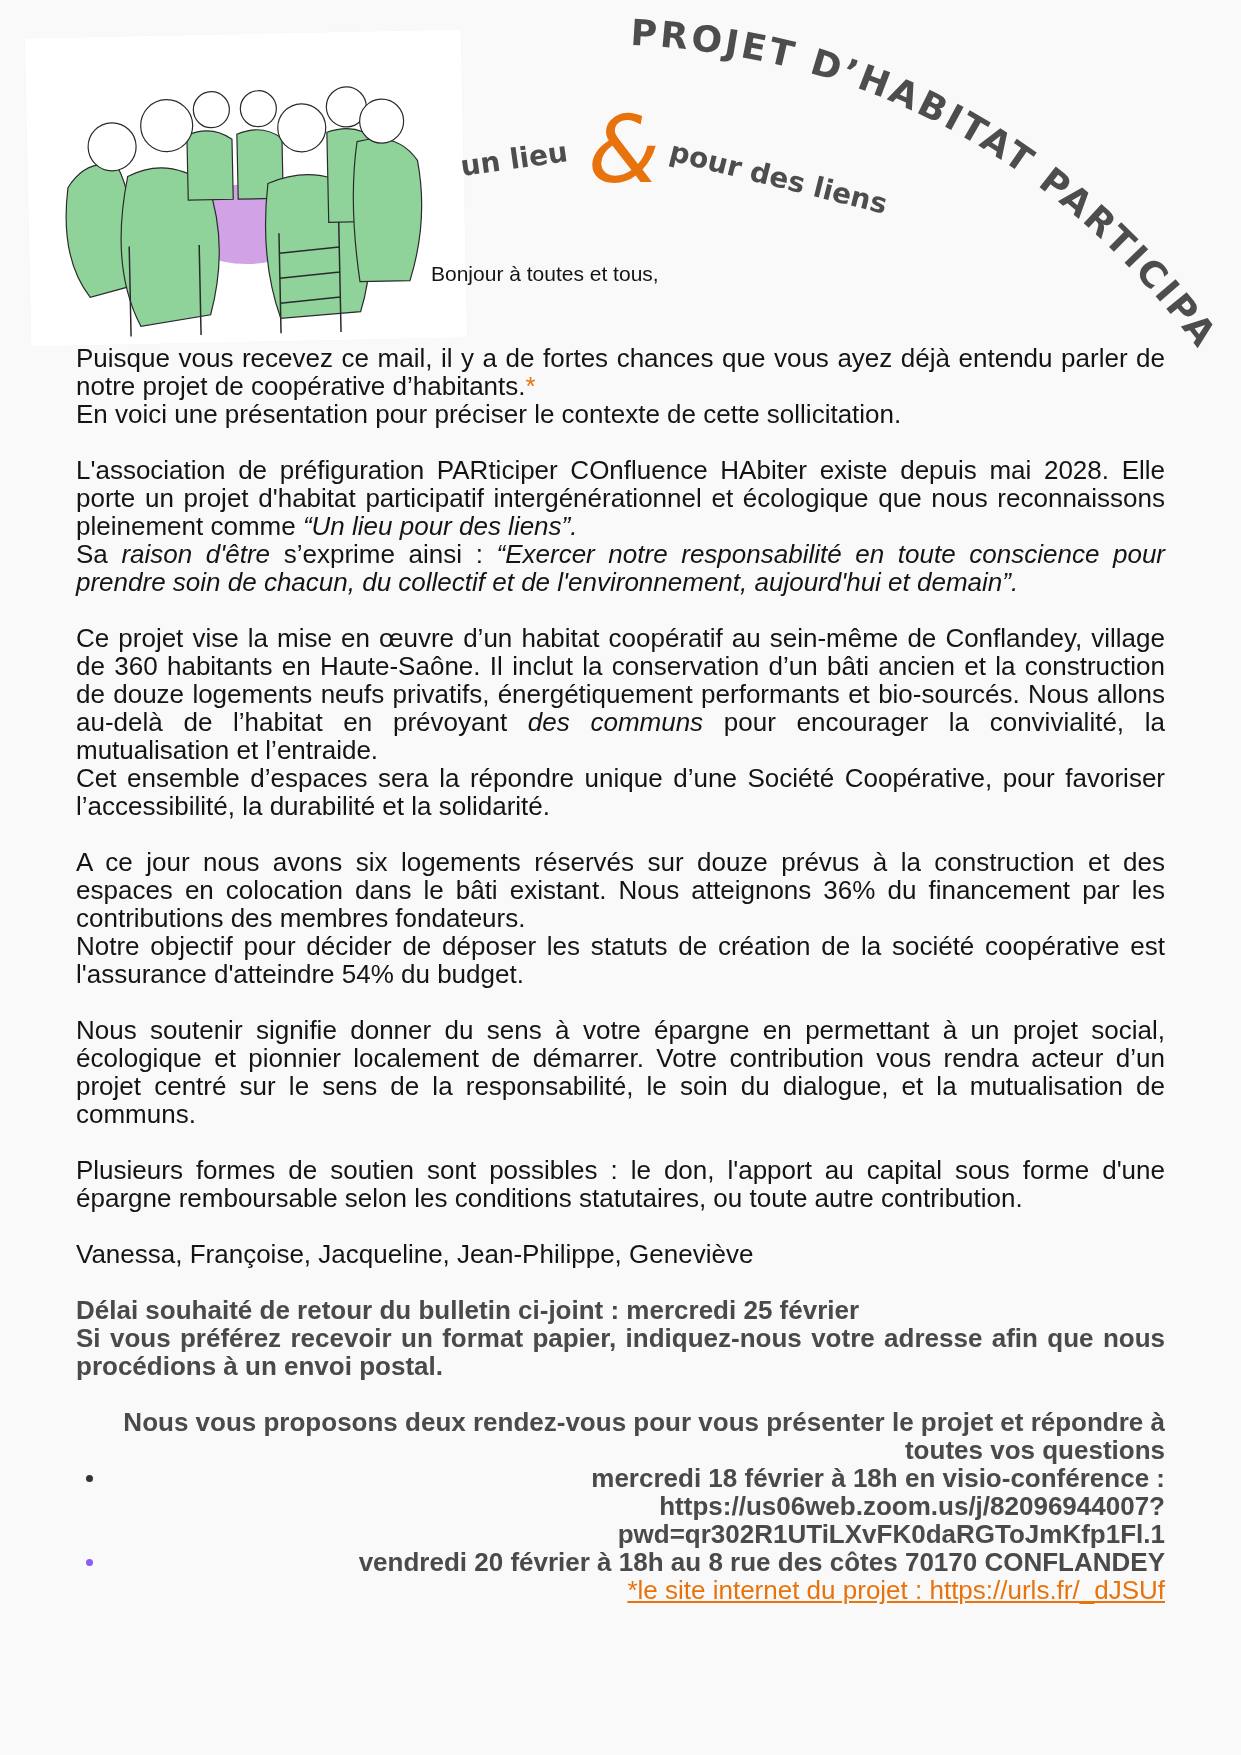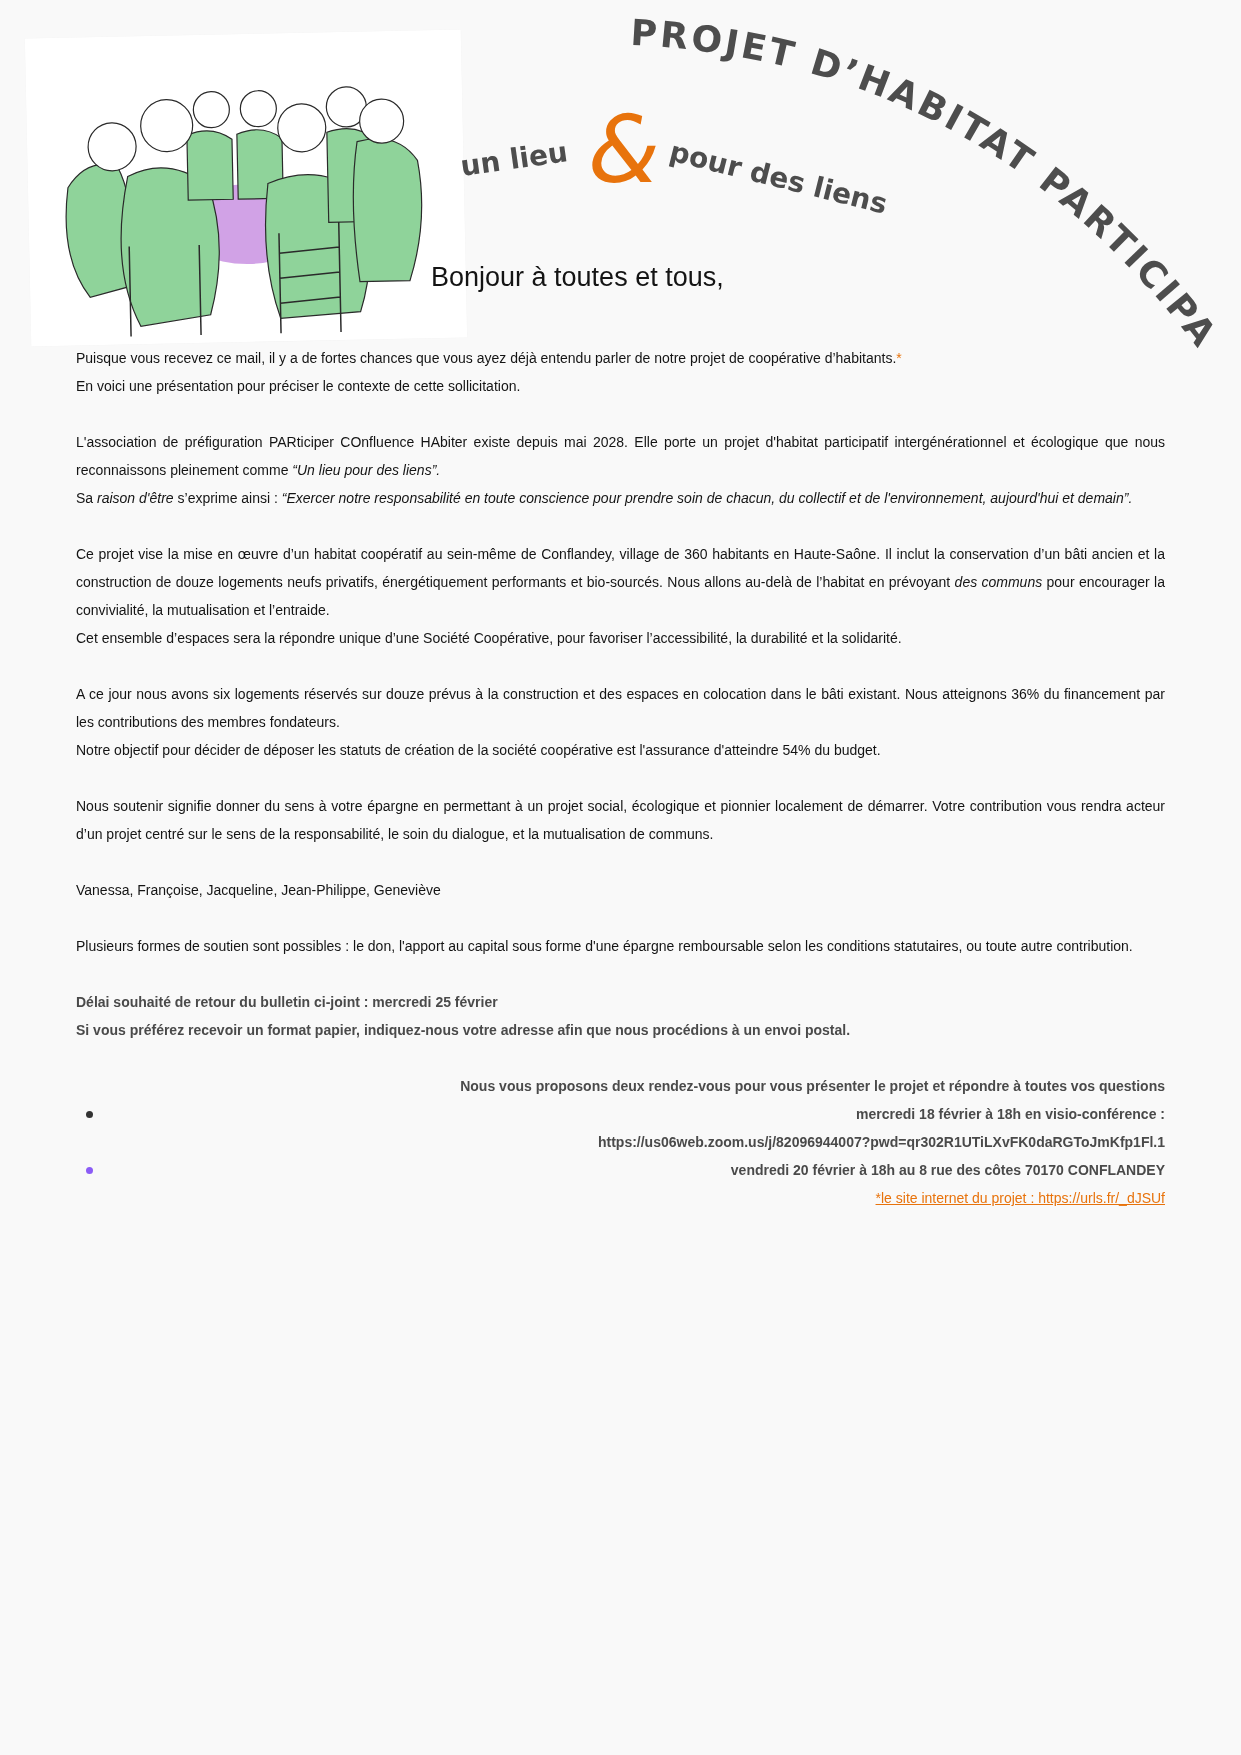--- a/index.html
+++ b/index.html
@@ -3,22 +3,22 @@
 <meta charset="utf-8">
 <style>
   html,body{margin:0;padding:0;}
   body{width:1241px;height:1755px;background:#f9f9f9;position:relative;overflow:hidden;
        font-family:"Liberation Sans","DejaVu Sans",sans-serif;color:#141414;}
   .illustration{position:absolute;left:28px;top:34px;width:436px;height:308px;background:#fff;
        transform:rotate(-1.2deg);box-shadow:0 0 1px rgba(0,0,0,0.05);}
   .illustration svg{width:100%;height:100%;}
   .title-arc{position:absolute;left:0;top:0;width:1241px;height:360px;}
   .title-arc text{font-family:"DejaVu Sans",sans-serif;}
-  .greeting{position:absolute;left:431px;top:262px;font-size:27px;}
-  .content{position:absolute;left:76px;top:344px;width:1089px;font-size:14px;line-height:28px;text-align:justify;}
+  .greeting{position:absolute;left:431px;top:262px;font-size:21px;}
+  .content{position:absolute;left:76px;top:344px;width:1089px;font-size:26px;line-height:28px;text-align:justify;}
   .content p{margin:0 0 28px 0;}
   .content .tight{margin:0;}
   .asterisk{color:#e8730c;}
   em{font-style:italic;}
   .bold-grey{color:#4a4a4a;font-weight:bold;}
   ul.rdv{margin:0;padding:0;list-style:none;}
   ul.rdv li{position:relative;padding-left:36px;text-align:right;}
   ul.rdv li .bullet{position:absolute;left:10px;top:11px;width:7px;height:7px;border-radius:50%;}
   .link-line{text-align:left;padding-left:106px;}
   .link{color:#4a4a4a;font-weight:bold;}
@@ -87,23 +87,23 @@
   </p>
 
   <p>
     <span>A ce jour nous avons six logements réservés sur douze prévus à la construction et des espaces en colocation dans le bâti existant. Nous atteignons 36% du financement par les contributions des membres fondateurs.</span><br>
     <span>Notre objectif pour décider de déposer les statuts de création de la société coopérative est l'assurance d'atteindre 54% du budget.</span>
   </p>
 
 
   <p>Nous soutenir signifie donner du sens à votre épargne en permettant à un projet social, écologique et pionnier localement de démarrer. Votre contribution vous rendra acteur d’un projet centré sur le sens de la responsabilité, le soin du dialogue, et la mutualisation de communs.</p>
 
+  <p>Plusieurs formes de soutien sont possibles : le don, l'apport au capital sous forme d'une épargne remboursable  selon les conditions statutaires, ou toute autre contribution.</p>
+
   <p>Vanessa, Françoise, Jacqueline, Jean-Philippe, Geneviève</p>
-
-  <p>Plusieurs formes de soutien sont possibles : le don, l'apport au capital sous forme d'une épargne remboursable  selon les conditions statutaires, ou toute autre contribution.</p>
 
   <p class="bold-grey">
     <span>Délai souhaité de retour du bulletin ci-joint : mercredi 25 février</span><br>
     <span>Si vous préférez recevoir un format papier, indiquez-nous votre adresse afin que nous procédions à un envoi postal.</span>
   </p>
 
   <div class="bold-grey">
     <div class="tight" style="text-align:right;">Nous vous proposons deux rendez-vous pour vous présenter le projet et répondre à toutes vos questions</div>
     <ul class="rdv">
       <li>

